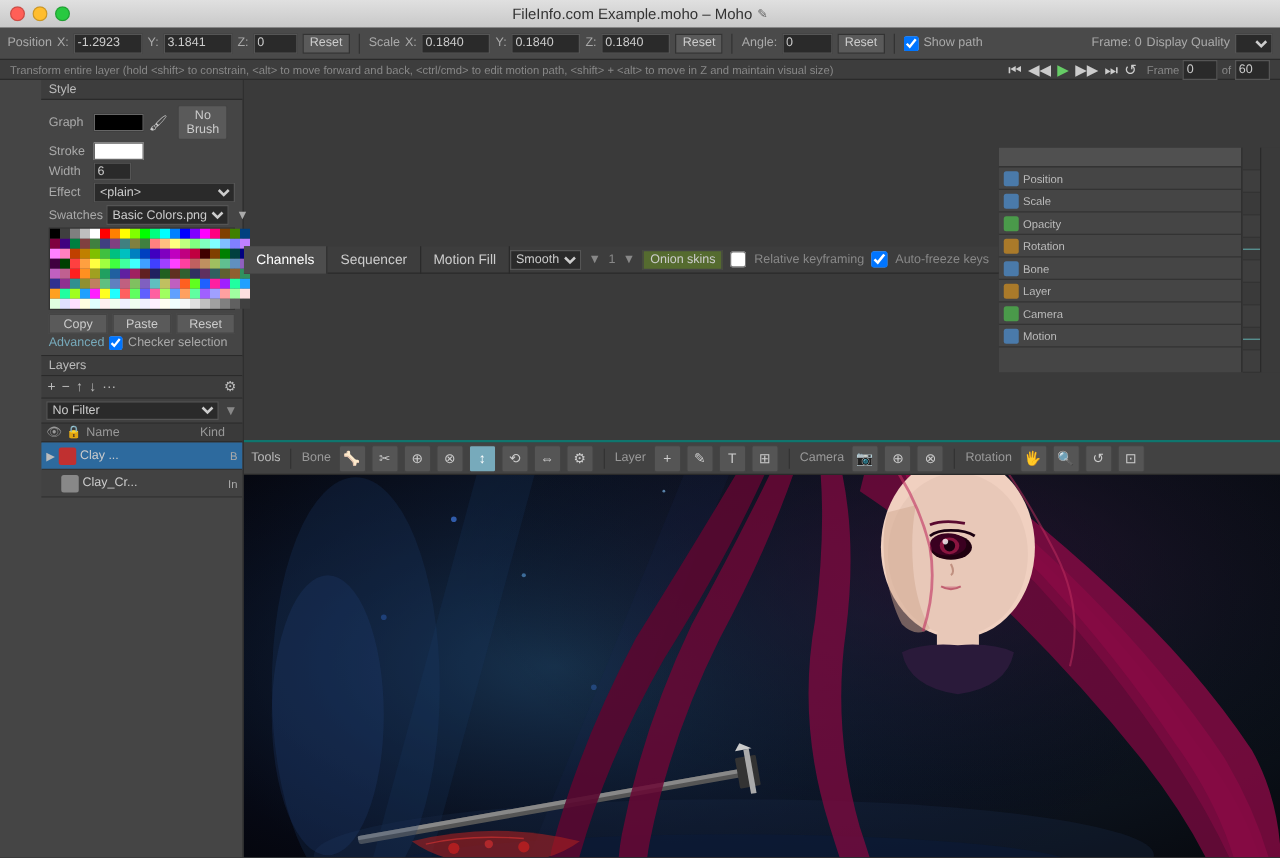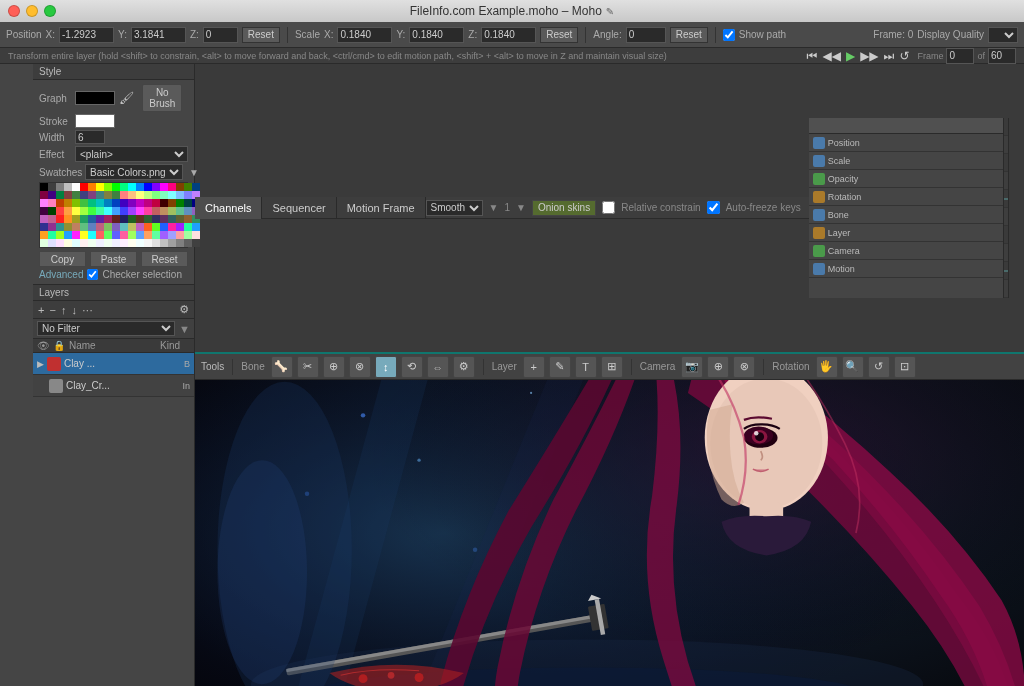--- a/index.html
+++ b/index.html
@@ -781,32 +781,32 @@
       <div id="timeline-section">
 
         <div id="channels-bar">
           <div class="ch-tab active">
             <span>Channels</span>
           </div>
           <div class="ch-tab">
             <span>Sequencer</span>
           </div>
           <div class="ch-tab">
-            <span>Motion Frame</span>
+            <span>Motion Fill</span>
           </div>
           <div class="ch-options">
             <select class="smooth-select">
               <option>Smooth</option>
             </select>
             <span style="color:#888">▼</span>
             <span style="color:#888">1</span>
             <span style="color:#888">▼</span>
             <button class="onion-skin-btn">Onion skins</button>
             <input type="checkbox" style="">
-            <span style="color:#888;font-size:10px">Relative constrain</span>
+            <span style="color:#888;font-size:10px">Relative keyframing</span>
             <input type="checkbox" checked="" style="">
             <span style="color:#888;font-size:10px">Auto-freeze keys</span>
           </div>
         </div>
 
         <div id="timeline-inner">
 
           <div id="timeline-left">
 
             <div style="height:16px;background:#505050;border-bottom:1px solid #2a2a2a;"></div>

